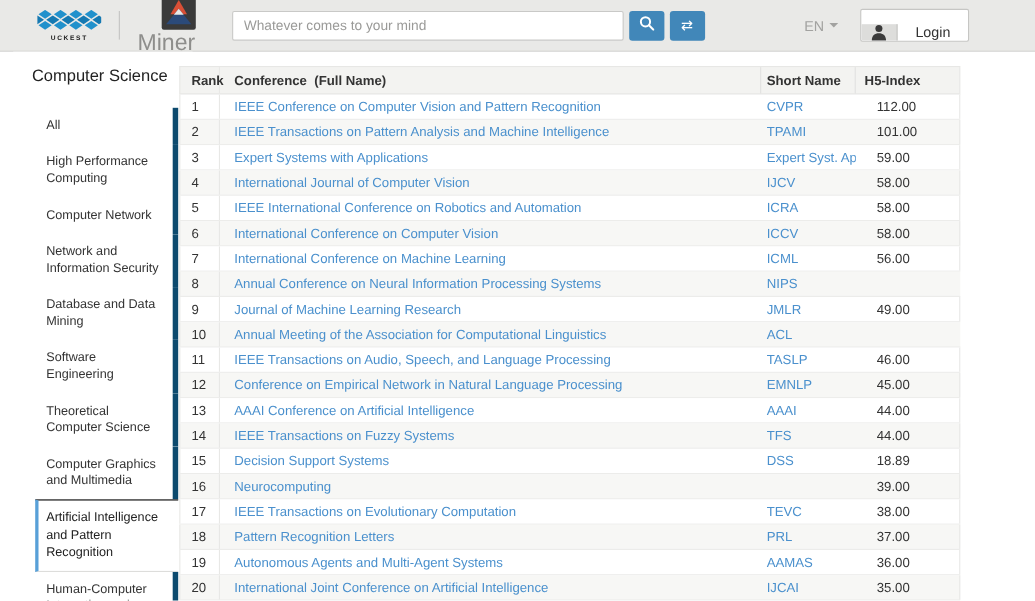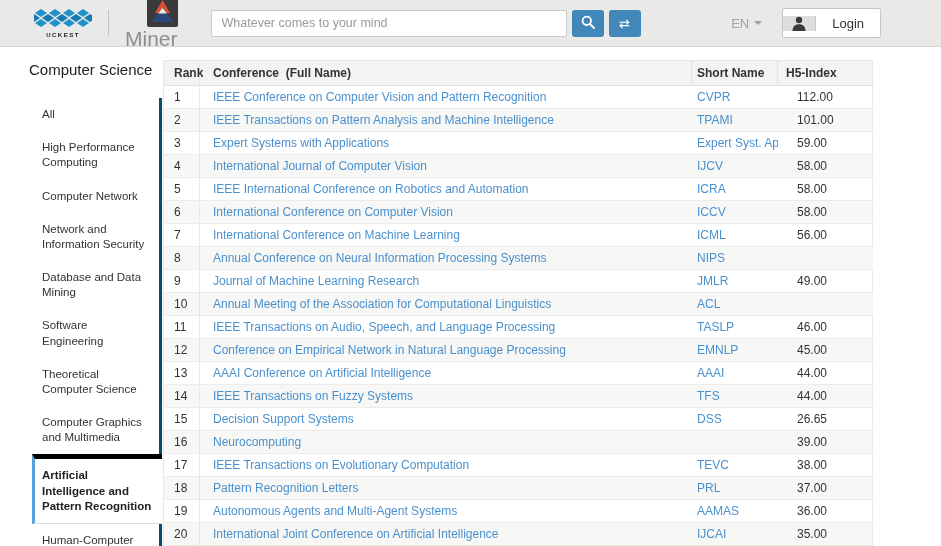--- a/index.html
+++ b/index.html
@@ -46,42 +46,42 @@
     background: #4187b9; color: #fff; cursor: pointer;
     display: flex; align-items: center; justify-content: center;
     font-size: 13px; font-family: "DejaVu Sans", sans-serif;
   }
 
   .topbar-right { margin-left: auto; display: flex; align-items: center; margin-right: 60px; }
   .lang { display: flex; align-items: center; color: #a2a2a0; font-size: 13px; cursor: pointer; }
   .caret { width: 0; height: 0; border-left: 4px solid transparent; border-right: 4px solid transparent;
     border-top: 4px solid #a2a2a0; margin-left: 5px; }
   .login-btn {
-    display: flex; align-items: center; margin-left: 20px; height: 30px;
+    display: flex; align-items: flex-end; margin-left: 20px; height: 30px;
     border: 1px solid #c6c6c4; border-radius: 2px; background: #fff; cursor: pointer; overflow: hidden;
   }
   .login-icon-wrap {
     width: 33px; background: #dddddb; display: flex; align-items: center; justify-content: center;
     border-right: 1px solid #c6c6c4;
   }
   .login-label { display: flex; align-items: center; padding: 0 16px; font-size: 13px; color: #333; }
 
   
   .sidebar { position: absolute; left: 12px; top: 47px; width: 163px; height: 499px; background: #fff; }
   .sidebar-title { margin: 14px 0 0 17px; font-size: 15px; color: #222; font-weight: 400; }
   .sidebar-list { margin: 20px 0 0 20px; width: 130px; }
   .sidebar-item {
     padding: 9px 8px 9px 10px; font-size: 11.5px; line-height: 1.32; color: #333;
-    border-right: 3px solid #0c4a6e; cursor: pointer; background: #fff;
+    border-right: 5px solid #0c4a6e; cursor: pointer; background: #fff;
   }
   .sidebar-item.selected {
-    font-weight: bold; color: #222;
+    font-weight: normal; color: #222;
     border-right: none;
     border-left: 3px solid #58a0d8;
-    border-top: 5px solid #000000;
+    border-top: 1px solid #000000;
     border-bottom: 1px solid #dddddb;
     padding-left: 7px;
   }
 
   
   .ranktable { position: absolute; left: 163px; top: 60px; width: 710px; }
   .thead {
     display: flex; height: 26px; align-items: center; background: #f3f3f1;
     border-top: 1px solid #e7e7e5; border-bottom: 1px solid #e2e2e0;
     font-weight: bold; font-size: 12px; color: #333;
@@ -369,21 +369,21 @@
       </div>
 
       <div class="trow">
         <div class="col-rank">15</div>
         <div class="col-conf">
           <a class="cell-link">Decision Support Systems</a>
         </div>
         <div class="col-short">
           <a class="cell-link">DSS</a>
         </div>
-        <div class="col-h5">26.65</div>
+        <div class="col-h5">18.89</div>
       </div>
 
       <div class="trow">
         <div class="col-rank">16</div>
         <div class="col-conf">
           <a class="cell-link">Neurocomputing</a>
         </div>
         <div class="col-short">
           <a class="cell-link"></a>
         </div>

